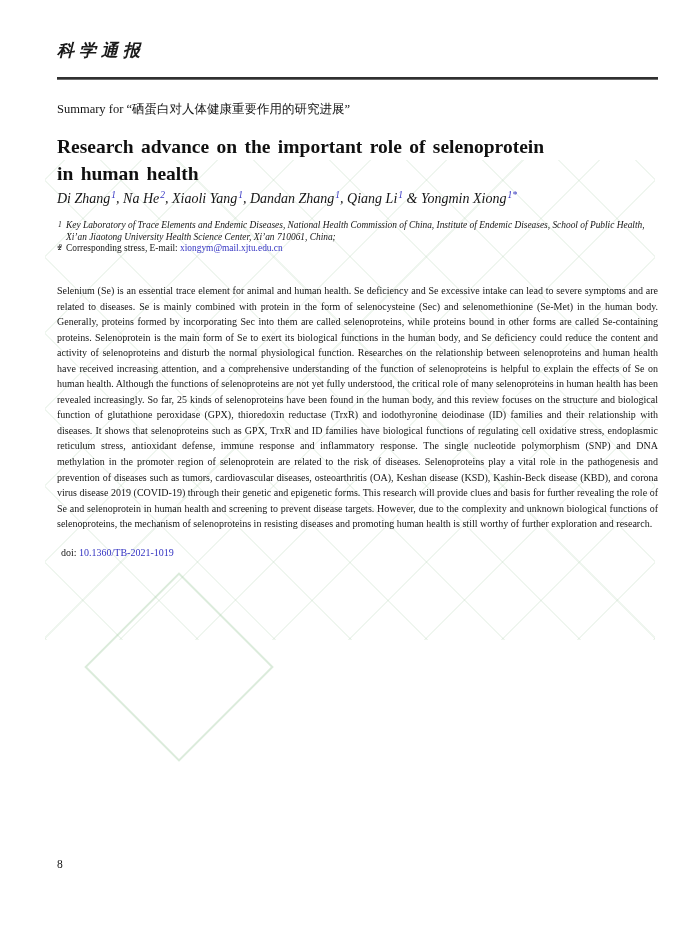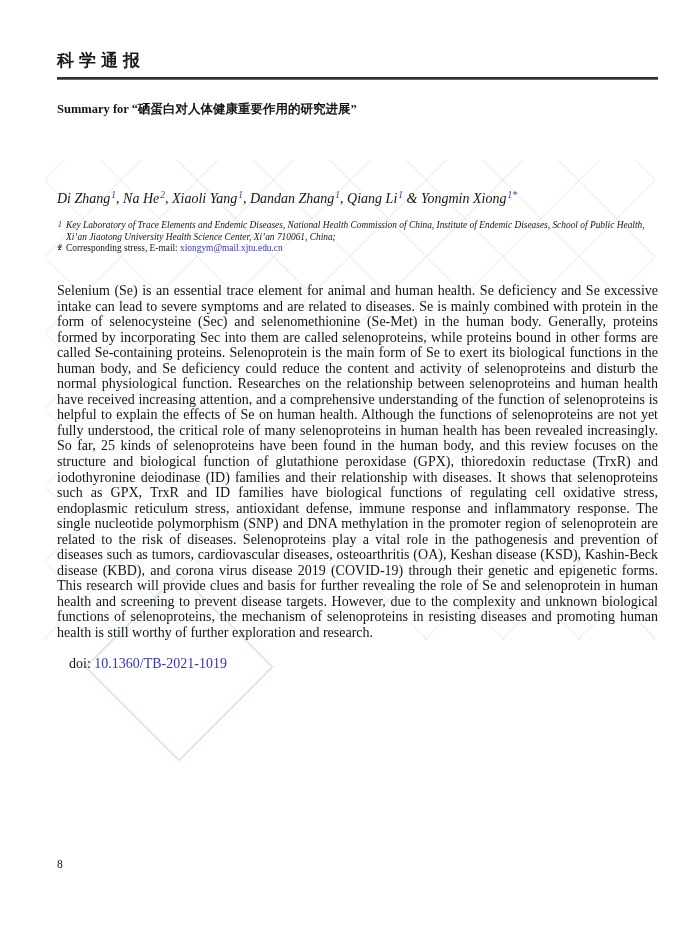--- a/index.html
+++ b/index.html
@@ -18,67 +18,71 @@
       repeating-linear-gradient(-45deg, rgba(176,209,176,0.20) 0 1.5px, transparent 1.5px 54px);
     pointer-events:none;
   }
   .watermark-diamond {
     position:absolute; left:112px; top:600px; width:130px; height:130px;
     border:2px solid rgba(165,205,165,0.40); transform:rotate(45deg);
     pointer-events:none;
   }
 
   .logo {
-    position:absolute; left:57px; top:49px;
-    font-family:"DejaVu Serif", serif; font-weight:bold;
+    position:absolute; left:57px; top:39px;
+    font-family:"DejaVu Serif", serif; font-style:italic; font-weight:bold;
     font-size:17px; letter-spacing:5px; color:#1a1a1a; white-space:nowrap;
   }
   .rule {
     position:absolute; left:57px; top:77px; width:601px; height:3px;
     background:linear-gradient(to bottom, #303030 0%, #303030 55%, #8f8f8f 100%);
   }
 
-  .summary { position:absolute; left:57px; top:101px; font-size:12.5px; font-weight:bold; white-space:nowrap; }
+  .summary { position:absolute; left:57px; top:101px; font-size:12.5px; font-weight:normal; white-space:nowrap; }
 
   .title {
     position:absolute; left:57px; top:134px; width:601px;
     font-size:19.5px; font-weight:bold; line-height:26.5px; word-spacing:2.5px;
     color:#101010;
   }
 
   .authors { position:absolute; left:57px; top:191px; width:601px; font-size:14px; white-space:nowrap;font-style:italic; }
   .sup-blue { color:#3434c2; font-size:9.5px; position:relative; top:-5px; margin-left:1px; }
 
   .affils { position:absolute; left:57px; top:220px; width:601px; font-size:9.4px; line-height:11.7px; }
   .affil { position:relative; padding-left:9px; font-style:italic; }
   .affil .marker { position:absolute; left:1px; top:-1px; font-size:7.5px; font-style:italic; }
   .corres { position:relative; padding-left:9px; font-style:normal; }
   .corres .marker { position:absolute; left:0px; top:0px; font-size:9.8px; }
   .link { color:#3434c2; cursor:pointer; }
 
   .mainblock { position:absolute; left:57px; top:283px; width:601px; }
-  .abstract { margin:0; font-size:14px; line-height:15.55px; text-align:justify; color:#141414; }
+  .abstract { margin:0; font-size:10px; line-height:15.55px; text-align:justify; color:#141414; }
   .keywords { margin:9px 0 0 0; font-size:11.6px; font-weight:bold; }
-  .doi-line { margin:15px 0 0 12px; font-size:14px; }
+  .doi-line { margin:15px 0 0 4px; font-size:10px; }
 
   .pageno { position:absolute; left:57px; top:858px; font-size:11.5px; }
 </style>
 </head>
 <body>
 
 <div class="page">
 
   <div class="watermark"></div>
   <div class="watermark-diamond"></div>
 
   <div class="logo">科学通报</div>
   <div class="rule"></div>
 
   <div class="summary"><span>Summary for </span><span>“硒蛋白对人体健康重要作用的研究进展”</span></div>
 
+  <div class="title">
+    <div>Research advance on the important role of selenoprotein</div>
+    <div>in human health</div>
+  </div>
 
   <div class="authors"><span>Di Zhang</span><span class="sup-blue">1</span><span>, </span><span>Na He</span><span class="sup-blue">2</span><span>, </span><span>Xiaoli Yang</span><span class="sup-blue">1</span><span>, </span><span>Dandan Zhang</span><span class="sup-blue">1</span><span>, </span><span>Qiang Li</span><span class="sup-blue">1</span><span> &amp; </span><span>Yongmin Xiong</span><span class="sup-blue">1*</span></div>
 
   <div class="affils">
     <div class="affil">
       <span class="marker">1</span>
       <span>Key Laboratory of Trace Elements and Endemic Diseases, National Health Commission of China, Institute of Endemic Diseases, School of Public Health, Xi’an Jiaotong University Health Science Center, Xi’an 710061, China;</span>
     </div>
     <div class="affil">
       <span class="marker">2</span>

